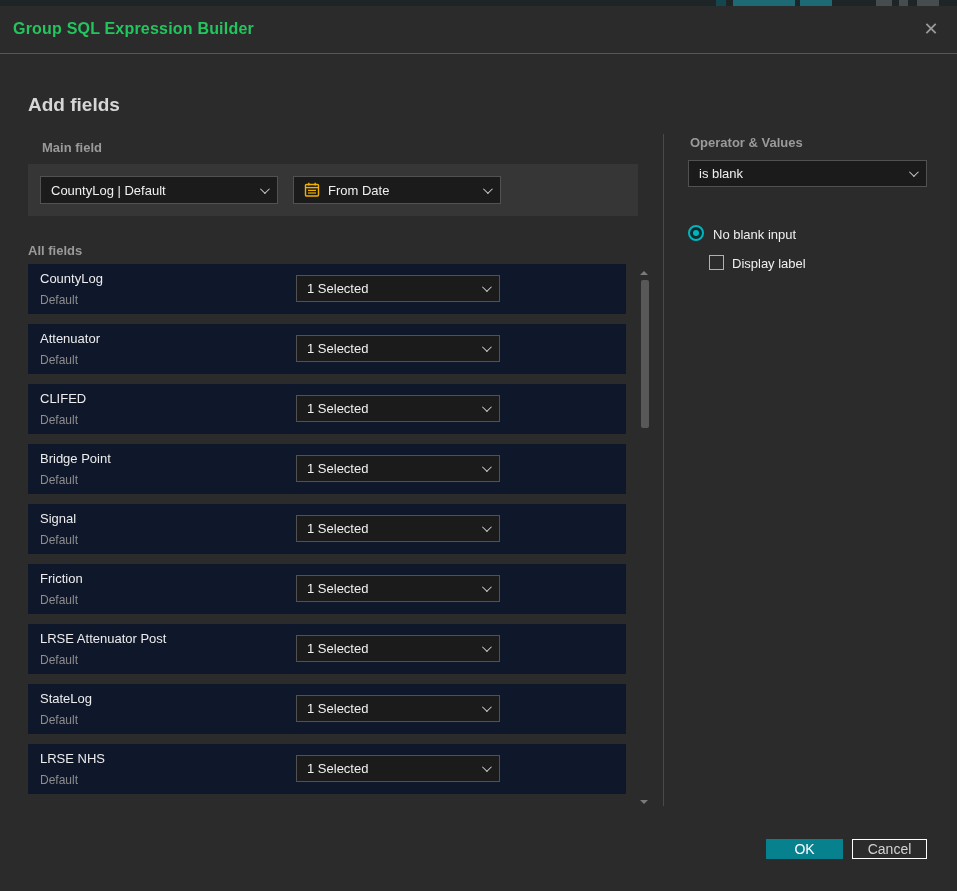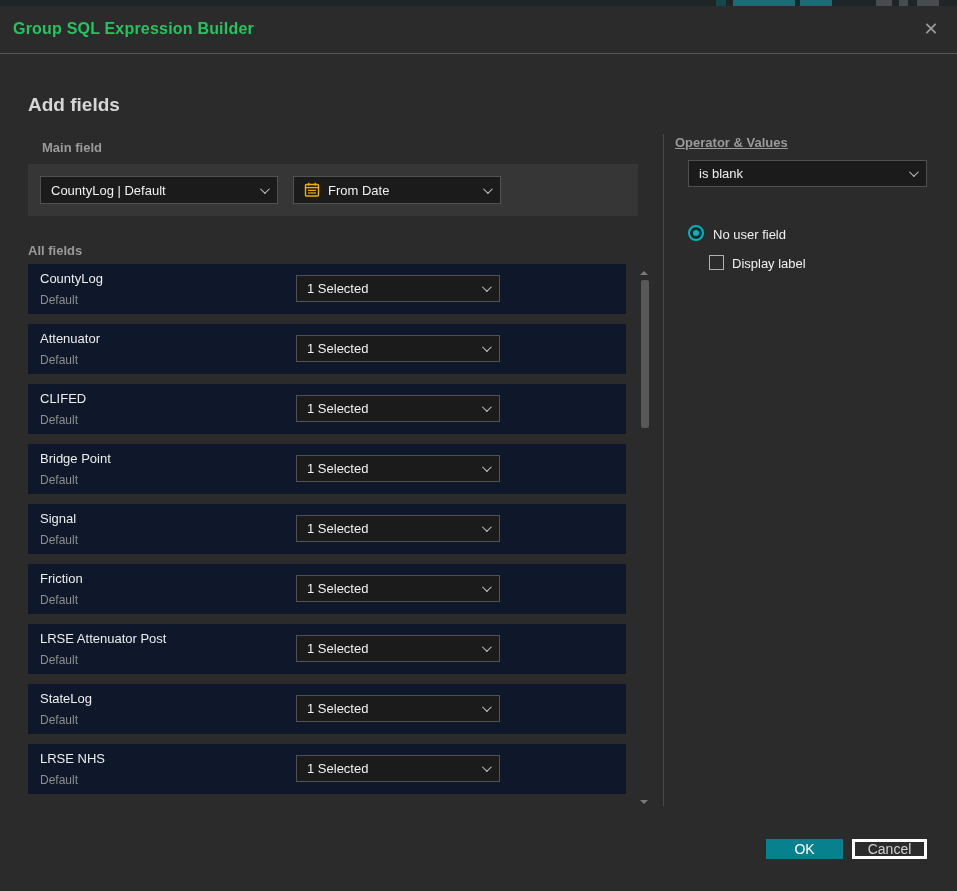--- a/index.html
+++ b/index.html
@@ -93,21 +93,21 @@
   }
   .ctrl-label { position: absolute; font-size: 13px; color: #f0f0f0; }
 
   
   .btn {
     position: absolute; top: 833px; height: 20px;
     display: flex; align-items: center; justify-content: center;
     font-size: 14px; cursor: pointer;
   }
   #ok-btn { left: 766px; width: 77px; background: #08818f; color: #ffffff; }
-  #cancel-btn { left: 852px; width: 75px; background: transparent; border: 3px solid #ffffff; color: #d2d2d2; }
+  #cancel-btn { left: 852px; width: 75px; background: transparent; border: 1px solid #ffffff; color: #d2d2d2; }
 
   .cal-icon { flex: none; margin-right: 8px; display: block; }
 </style>
 </head>
 <body>
 
 <div id="backdrop-strip" class="abs">
   <div class="strip-frag" style="left:716px;width:10px;background:#14464d;"></div>
   <div class="strip-frag" style="left:733px;width:62px;background:#1d6a74;"></div>
   <div class="strip-frag" style="left:800px;width:32px;background:#1d6a74;"></div>
@@ -229,31 +229,31 @@
   </div>
 
   <div id="scrollbar" class="abs">
     <div id="scroll-up" class="scroll-arrow"></div>
     <div id="scroll-thumb"></div>
     <div id="scroll-down" class="scroll-arrow"></div>
   </div>
 
   <div id="v-divider" class="abs"></div>
 
-  <div class="abs sub-heading" style="left:675px;top:129px;text-decoration:underline;">Operator &amp; Values</div>
+  <div class="abs sub-heading" style="left:690px;top:129px;">Operator &amp; Values</div>
 
   <div class="dropdown" style="left:688px;top:154px;width:239px;height:27px;">
     <span class="dd-label">is blank</span>
     <span class="chevron"></span>
   </div>
 
   <div class="radio-outer" style="left:688px;top:219px;">
     <span class="radio-dot"></span>
   </div>
-  <div class="ctrl-label" style="left:713px;top:221px;">No user field</div>
+  <div class="ctrl-label" style="left:713px;top:221px;">No blank input</div>
 
   <div class="checkbox" style="left:709px;top:249px;"></div>
   <div class="ctrl-label" style="left:732px;top:250px;">Display label</div>
 
   <div id="ok-btn" class="btn">OK</div>
   <div id="cancel-btn" class="btn">Cancel</div>
 
 </div>
 
 </body></html>

